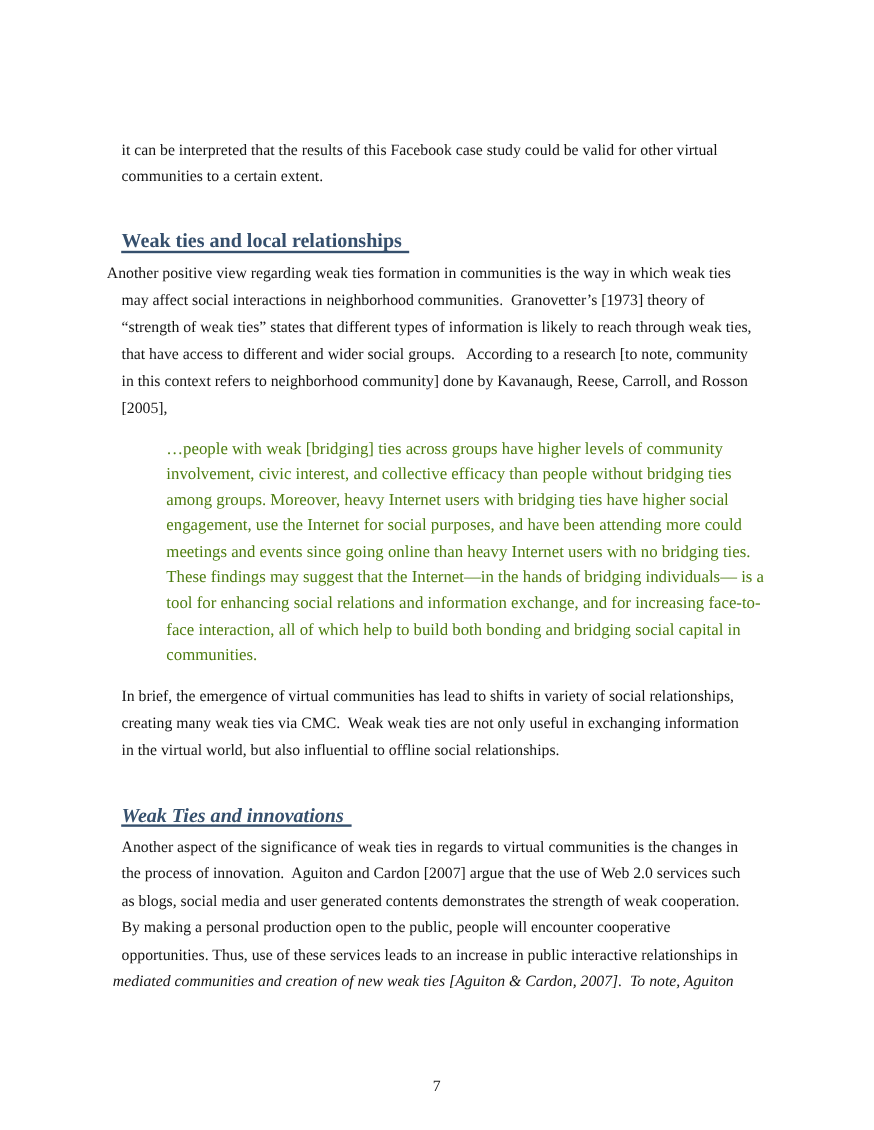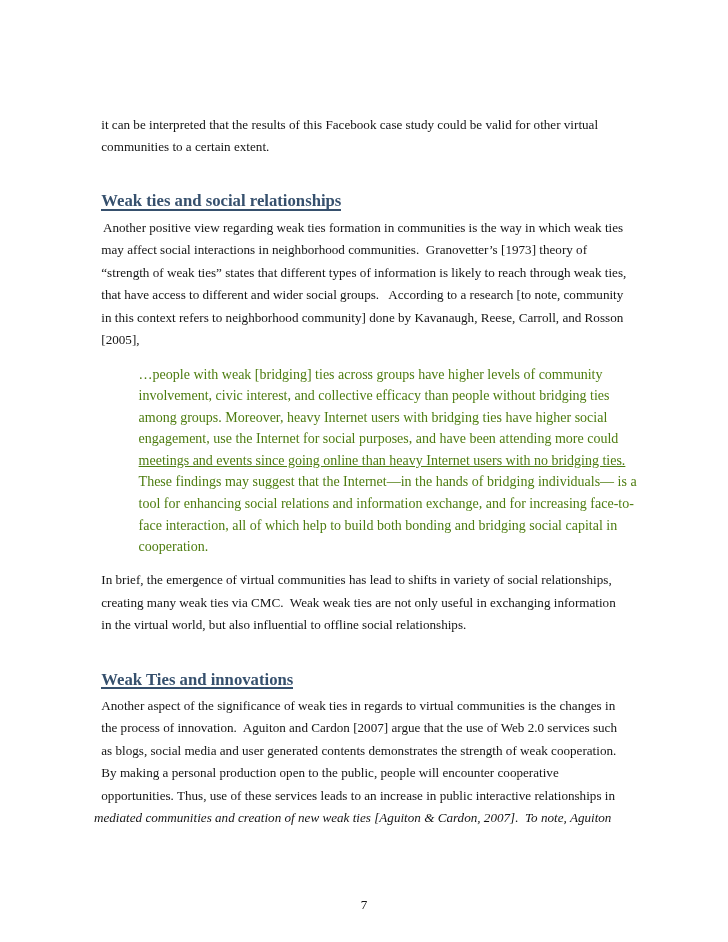--- a/index.html
+++ b/index.html
@@ -40,53 +40,53 @@
 <body>
 
 <div class="page">
 
   <div class="text-block" id="block-intro-paragraph">
       <div class="tline body-line" style="left: 101.3px; top: 117.905px;">it can be interpreted that the results of this Facebook case study could be valid for other virtual</div>
       <div class="tline body-line" style="left: 101.3px; top: 140.355px;">communities to a certain extent.</div>
     </div>
 
   <div class="text-block" id="block-heading-weak-ties-and-social-relationships">
-      <div class="tline head-line" style="left: 101.3px; top: 193.199px;">Weak ties and social relationships</div>
+      <div class="tline head-line" style="left: 101.3px; top: 193.199px;">Weak ties and local relationships</div>
       <div class="head-rule" style="left: 101.3px; top: 209px; height: 2px; width: 240.078px;"></div>
     </div>
 
   <div class="text-block" id="block-weak-ties-social-relationships-paragraph">
-      <div class="tline body-line" style="left: 103px; top: 220.805px; text-align: center;">Another positive view regarding weak ties formation in communities is the way in which weak ties</div>
+      <div class="tline body-line" style="left: 89px; top: 220.805px; text-align: center;">Another positive view regarding weak ties formation in communities is the way in which weak ties</div>
       <div class="tline body-line" style="left: 101.3px; top: 243.255px;">may affect social interactions in neighborhood communities.  Granovetter’s [1973] theory of</div>
       <div class="tline body-line" style="left: 101.3px; top: 265.705px;">“strength of weak ties” states that different types of information is likely to reach through weak ties,</div>
       <div class="tline body-line" style="left: 101.3px; top: 288.155px;">that have access to different and wider social groups.   According to a research [to note, community</div>
       <div class="tline body-line" style="left: 101.3px; top: 310.605px;">in this context refers to neighborhood community] done by Kavanaugh, Reese, Carroll, and Rosson</div>
       <div class="tline body-line" style="left: 101.3px; top: 333.055px;">[2005],</div>
     </div>
 
   <div class="text-block" id="block-kavanaugh-blockquote">
       <div class="tline quote-line" style="left: 138.6px; top: 367.533px;">…people with weak [bridging] ties across groups have higher levels of community</div>
       <div class="tline quote-line" style="left: 138.6px; top: 389.122px;">involvement, civic interest, and collective efficacy than people without bridging ties</div>
       <div class="tline quote-line" style="left: 138.6px; top: 410.712px;">among groups. Moreover, heavy Internet users with bridging ties have higher social</div>
       <div class="tline quote-line" style="left: 138.6px; top: 432.303px;">engagement, use the Internet for social purposes, and have been attending more could</div>
-      <div class="tline quote-line" style="left: 138.6px; top: 453.892px; text-decoration: underline;">meetings and events since going online than heavy Internet users with no bridging ties.</div>
+      <div class="tline quote-line" style="left: 138.6px; top: 453.892px;">meetings and events since going online than heavy Internet users with no bridging ties.</div>
       <div class="tline quote-line" style="left: 138.6px; top: 475.482px;">These findings may suggest that the Internet—in the hands of bridging individuals— is a</div>
       <div class="tline quote-line" style="left: 138.6px; top: 497.072px;">tool for enhancing social relations and information exchange, and for increasing face-to-</div>
       <div class="tline quote-line" style="left: 138.6px; top: 518.663px;">face interaction, all of which help to build both bonding and bridging social capital in</div>
-      <div class="tline quote-line" style="left: 138.6px; top: 540.253px;">cooperation.</div>
+      <div class="tline quote-line" style="left: 138.6px; top: 540.253px;">communities.</div>
     </div>
 
   <div class="text-block" id="block-in-brief-paragraph">
       <div class="tline body-line" style="left: 101.3px; top: 573.405px;">In brief, the emergence of virtual communities has lead to shifts in variety of social relationships,</div>
       <div class="tline body-line" style="left: 101.3px; top: 595.855px;">creating many weak ties via CMC.  Weak weak ties are not only useful in exchanging information</div>
       <div class="tline body-line" style="left: 101.3px; top: 618.305px;">in the virtual world, but also influential to offline social relationships.</div>
     </div>
 
   <div class="text-block" id="block-heading-weak-ties-and-innovations">
-      <div class="tline head-line" style="left: 101.3px; top: 671.999px;">Weak Ties and innovations</div>
+      <div class="tline head-line" style="left: 101.3px; top: 671.999px; font-style: italic;">Weak Ties and innovations</div>
       <div class="head-rule" style="left: 101.3px; top: 687.4px; height: 2px; width: 192.016px;"></div>
     </div>
 
   <div class="text-block" id="block-weak-ties-innovations-paragraph">
       <div class="tline body-line" style="left: 101.3px; top: 698.905px;">Another aspect of the significance of weak ties in regards to virtual communities is the changes in</div>
       <div class="tline body-line" style="left: 101.3px; top: 721.405px;">the process of innovation.  Aguiton and Cardon [2007] argue that the use of Web 2.0 services such</div>
       <div class="tline body-line" style="left: 101.3px; top: 743.905px; text-align: center;">as blogs, social media and user generated contents demonstrates the strength of weak cooperation.</div>
       <div class="tline body-line" style="left: 101.3px; top: 766.405px;">By making a personal production open to the public, people will encounter cooperative</div>
       <div class="tline body-line" style="left: 101.3px; top: 788.905px; text-align: center;">opportunities. Thus, use of these services leads to an increase in public interactive relationships in</div>
       <div class="tline body-line" style="left: 94px; top: 811.405px; font-style: italic;">mediated communities and creation of new weak ties [Aguiton &amp; Cardon, 2007].  To note, Aguiton</div>

